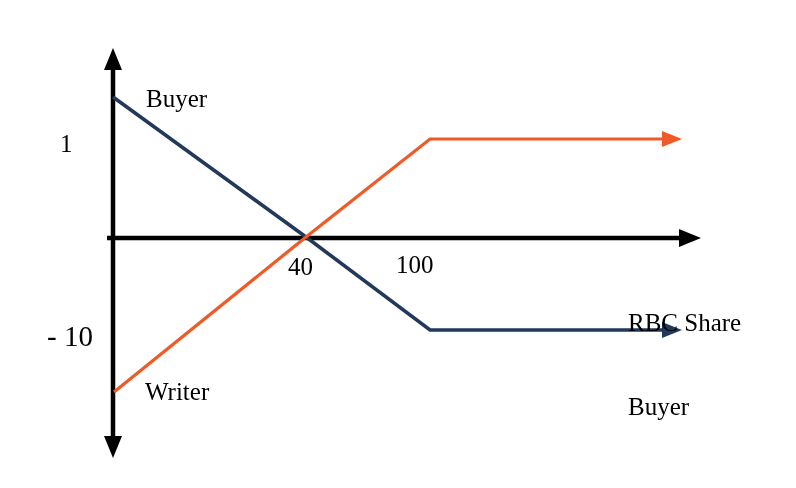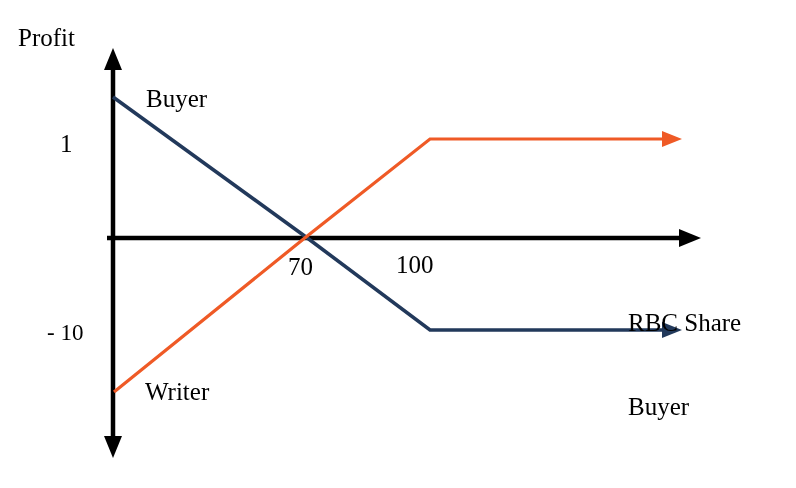--- a/index.html
+++ b/index.html
@@ -41,21 +41,21 @@
   }
   
   #label-ytick-pos {
     left: 60px;
     top: 130px;
     font-size: 25px;
   }
   #label-ytick-neg {
     left: 47px;
     top: 320px;
-    font-size: 23px;
+    font-size: 29px;
   }
   
   #label-xtick-90 {
     left: 288px;
     top: 253px;
     font-size: 25px;
   }
   #label-xtick-100 {
     left: 396px;
     top: 251px;
@@ -114,27 +114,26 @@
       <path d="M682,330 L662,322 L662,338 Z" fill="#22395b"></path>
     </g>
 
     <g>
       <polyline points="114,392 306,237 430,139 667,139" fill="none" stroke="#ef5a26" stroke-width="3.2" stroke-linejoin="miter" stroke-linecap="butt"></polyline>
       <path d="M682,139 L662,131 L662,147 Z" fill="#ef5a26"></path>
     </g>
 
   </svg>
 
-  <div class="lbl" id="label-profit">Profit</div>
 
   <div class="lbl" id="label-ytick-pos">1</div>
 
   <div class="lbl" id="label-ytick-neg">- 10</div>
 
-  <div class="lbl" id="label-xtick-90">70</div>
+  <div class="lbl" id="label-xtick-90">40</div>
 
   <div class="lbl" id="label-xtick-100">100</div>
 
   <div class="lbl" id="label-xaxis-title">
     <div>RBC Share</div>
     <div>Buyer</div>
   </div>
 
   <div class="lbl" id="label-series-writer">Writer</div>
 

